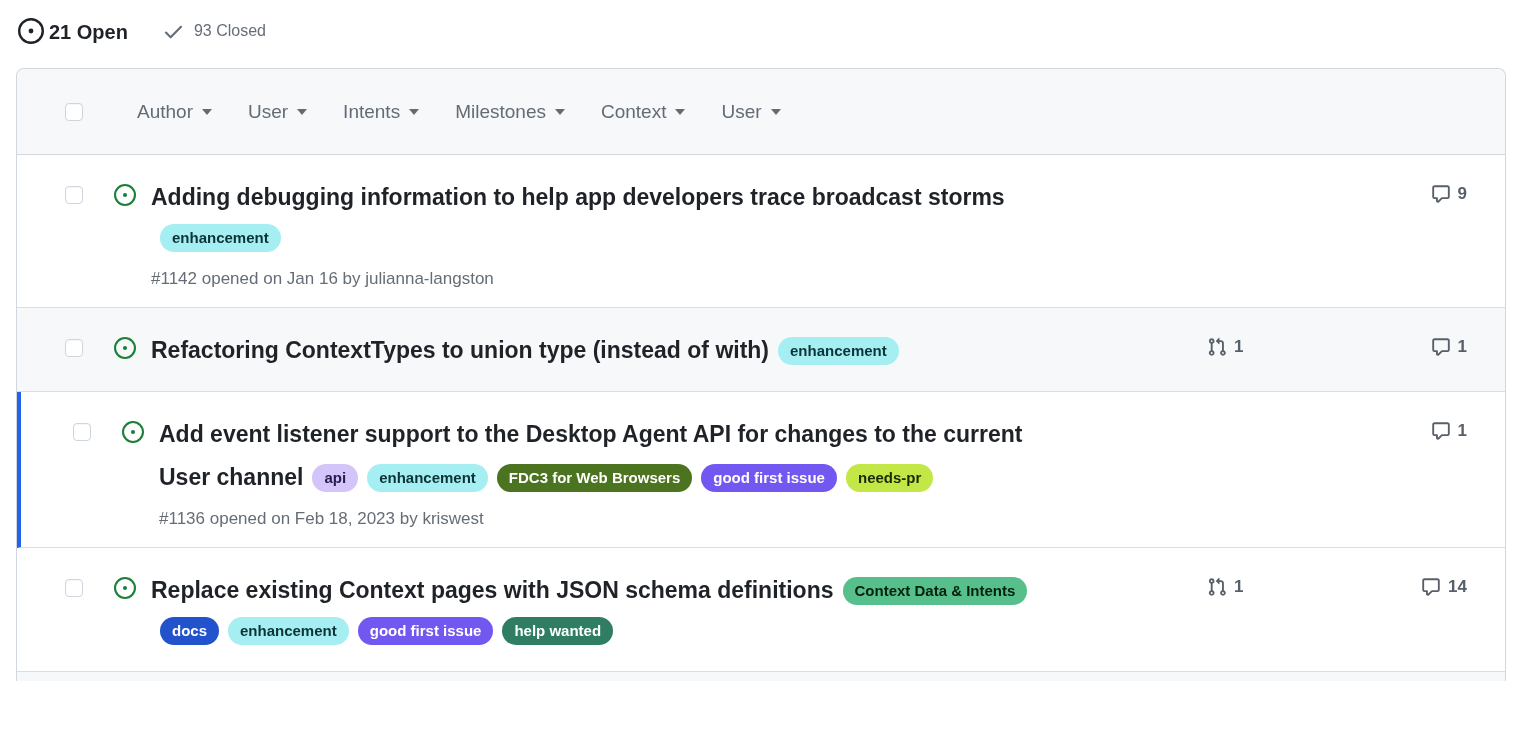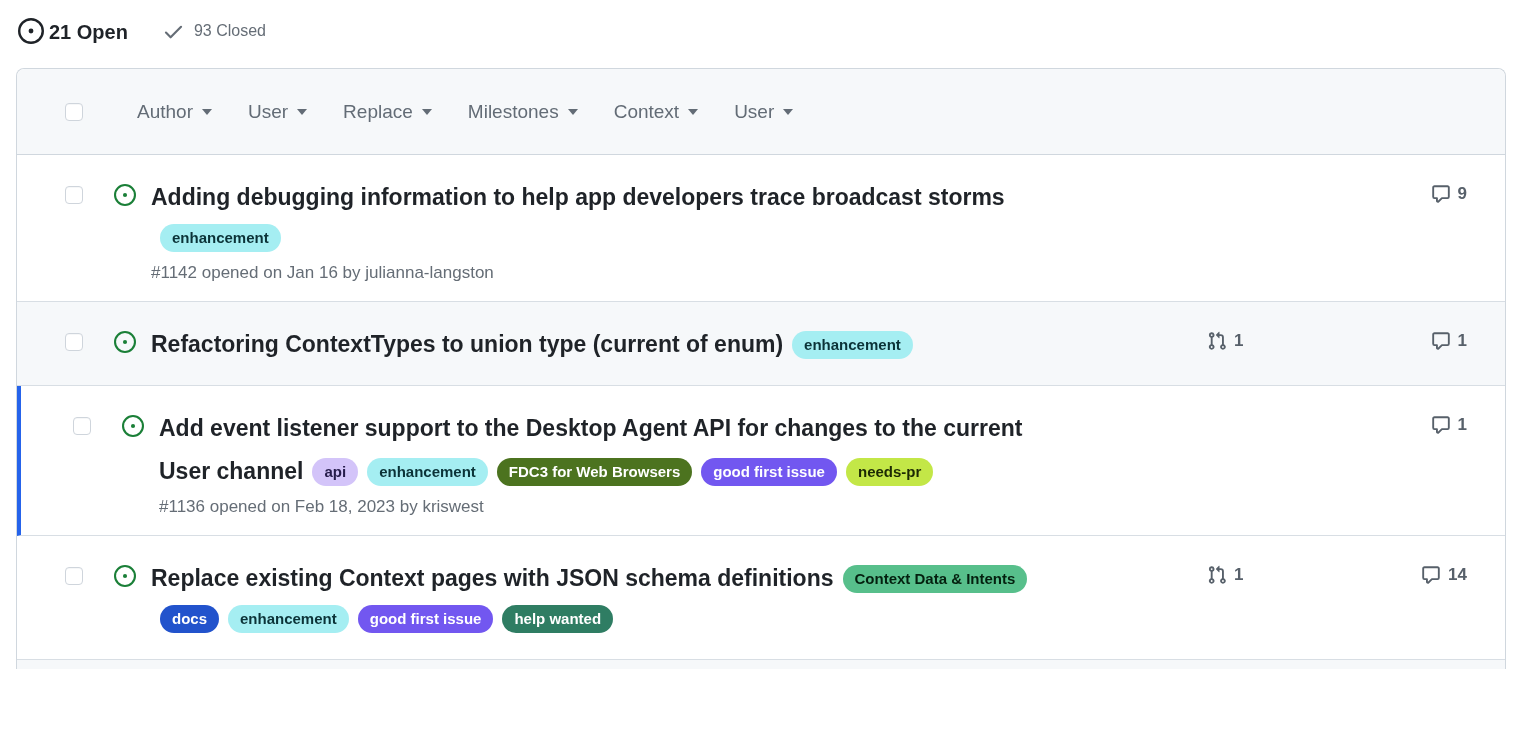--- a/index.html
+++ b/index.html
@@ -42,21 +42,21 @@
   .issue-row.selected { border-left: 4px solid #2563eb; padding-left: 52px; }
   .issue-row .checkbox { margin-top: 9px; }
   .state-icon { margin: 7px 0 0 31px; flex: none; }
   .row-main { margin-left: 15px; flex: 1 1 auto; min-width: 0; }
   .title-line { max-width: 920px; line-height: 40px; }
   .issue-title { font-size: 23px; font-weight: 700; color: #1f2328;
     cursor: pointer; }
   .label-pill { display: inline-block; height: 28px; line-height: 28px;
     padding: 0 12px; border-radius: 999px; font-size: 15px; font-weight: 700;
     margin-left: 9px; vertical-align: 2px; white-space: nowrap; cursor: pointer; }
-  .issue-meta { margin-top: 3px; font-size: 17px; color: #656d76; }
+  .issue-meta { margin-top: 9px; font-size: 17px; color: #656d76; }
 
   .row-right { flex: none; width: 298px; display: flex; align-items: flex-start;
     padding: 7px 38px 0 0; }
   .slot { display: flex; align-items: center; gap: 7px; color: #57606a;
     font-size: 17px; font-weight: 600; cursor: pointer; }
   .slot svg { display: block; }
   .comment-slot { margin-left: auto; }
 
   
   .next-row-strip { height: 9px; background: #f6f8fa; }
@@ -95,21 +95,21 @@
     <span class="filter-label">Author</span>
     <span class="caret"></span>
   </button>
 
   <button class="filter-btn">
     <span class="filter-label">User</span>
     <span class="caret"></span>
   </button>
 
   <button class="filter-btn">
-    <span class="filter-label">Replace</span>
+    <span class="filter-label">Intents</span>
     <span class="caret"></span>
   </button>
 
   <button class="filter-btn">
     <span class="filter-label">Milestones</span>
     <span class="caret"></span>
   </button>
 
   <button class="filter-btn">
     <span class="filter-label">Context</span>
@@ -154,21 +154,21 @@
   <div class="issue-row shaded">
     <div class="checkbox"></div>
     <span class="state-icon">
       <svg width="22" height="22" viewBox="0 0 16 16" fill="#1a7f37">
         <path d="M8 9.5a1.5 1.5 0 1 0 0-3 1.5 1.5 0 0 0 0 3Z"></path>
         <path d="M8 0a8 8 0 1 1 0 16A8 8 0 0 1 8 0ZM1.5 8a6.5 6.5 0 1 0 13 0 6.5 6.5 0 0 0-13 0Z"></path>
       </svg>
     </span>
     <div class="row-main">
       <div class="title-line">
-        <span class="issue-title">Refactoring ContextTypes to union type (current of enum)</span><span class="labels-anchor"><span class="label-pill" style="background: rgb(165, 238, 242); color: rgb(11, 51, 56);">enhancement</span></span>
+        <span class="issue-title">Refactoring ContextTypes to union type (instead of with)</span><span class="labels-anchor"><span class="label-pill" style="background: rgb(165, 238, 242); color: rgb(11, 51, 56);">enhancement</span></span>
       </div>
     </div>
     <div class="row-right">
       <span class="slot pr-slot">
         <span>
           <svg width="20" height="20" viewBox="0 0 16 16" fill="#57606a">
             <path d="M1.5 3.25a2.25 2.25 0 1 1 3 2.122v5.256a2.251 2.251 0 1 1-1.5 0V5.372A2.25 2.25 0 0 1 1.5 3.25Zm5.677-.177L9.573.677A.25.25 0 0 1 10 .854V2.5h1A2.5 2.5 0 0 1 13.5 5v5.628a2.251 2.251 0 1 1-1.5 0V5a1 1 0 0 0-1-1h-1v1.646a.25.25 0 0 1-.427.177L7.177 3.427a.25.25 0 0 1 0-.354ZM3.75 2.5a.75.75 0 1 0 0 1.5.75.75 0 0 0 0-1.5Zm0 9.5a.75.75 0 1 0 0 1.5.75.75 0 0 0 0-1.5Zm8.25.75a.75.75 0 1 0 1.5 0 .75.75 0 0 0-1.5 0Z"></path>
           </svg>
         </span>
         <span class="pr-count">1</span>

